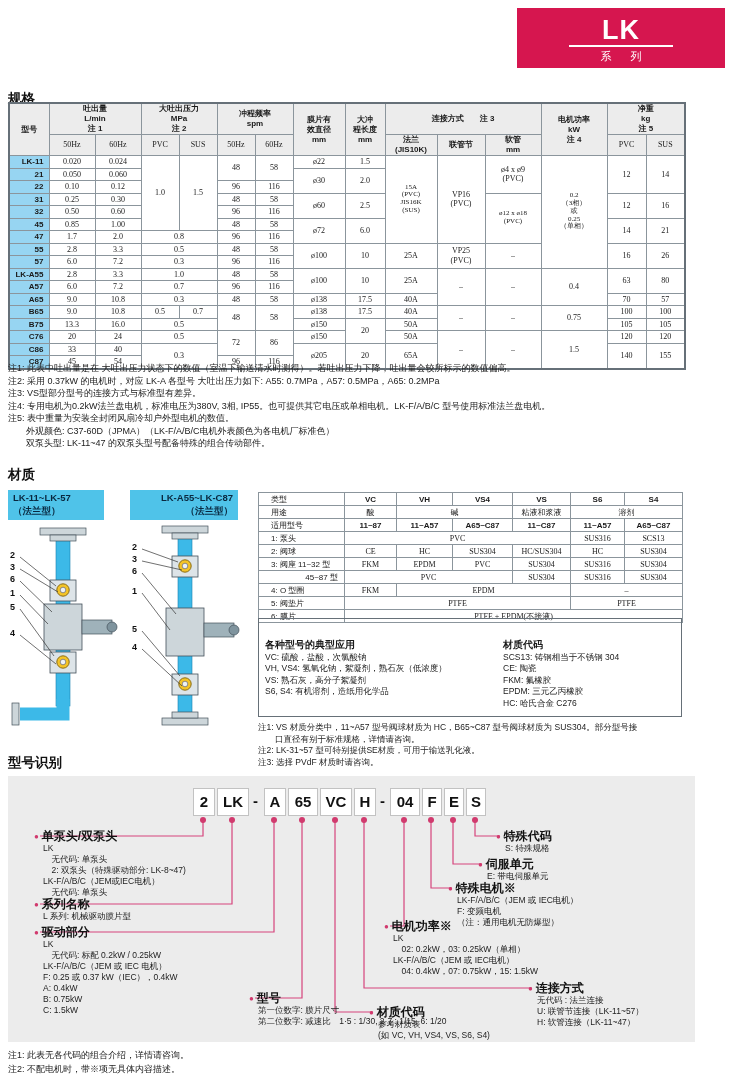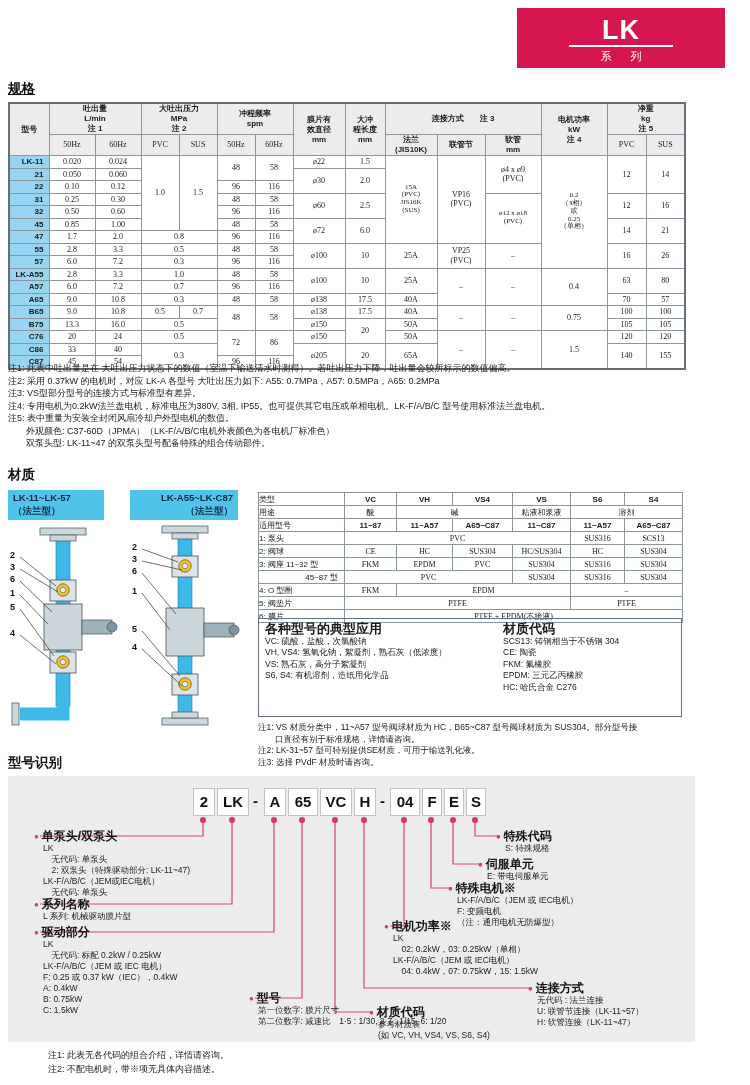--- a/index.html
+++ b/index.html
@@ -34,28 +34,28 @@
 
   
   .diag-head{position:absolute;background:#4fc3e9;color:#09283f;font-size:9.5px;font-weight:bold;
       line-height:1.35;padding:2px 5px;box-sizing:border-box;height:30px;}
   .diag{position:absolute;width:115px;height:205px;}
   .callout{position:absolute;font-size:9px;font-weight:bold;color:#111;}
 
   #mat-table{position:absolute;left:258px;top:492px;width:424px;border:1.5px solid #667078;}
   #mat-table td{border:1px solid #8b959c;font-family:"Liberation Serif",serif;font-size:8px;
       text-align:center;height:12px;padding:0 1px;white-space:nowrap;overflow:hidden;}
-  #mat-table td.lab{text-align:left;padding-left:0;font-family:"Liberation Sans",sans-serif;}
+  #mat-table td.lab{text-align:left;padding-left:12px;font-family:"Liberation Sans",sans-serif;}
   #mat-table td.labr{text-align:right;padding-right:6px;}
   #mat-table td.bh{font-weight:bold;font-family:"Liberation Sans",sans-serif;}
 
   #apps-box{position:absolute;left:258px;top:618px;width:424px;height:99px;border:1.5px solid #667078;
       box-sizing:border-box;font-size:8.5px;line-height:11.5px;}
   #apps-box .col{position:absolute;top:4px;}
-  #apps-box .ttl{font-weight:bold;font-size:13px;margin-bottom:1px;}
+  #apps-box .ttl{font-weight:bold;font-size:10px;margin-bottom:1px;margin-top:16px;}
   #mat-notes{left:258px;top:722px;width:486px;font-size:8.5px;line-height:11.5px;}
 
   
   #mid-panel{position:absolute;left:8px;top:776px;width:687px;height:266px;background:#ececec;}
   .cp{position:absolute;top:12px;height:26px;line-height:26px;text-align:center;background:#fff;
       border:1px solid #c2c2c2;font-weight:bold;font-size:15px;color:#111;}
   .cp.dash{background:none;border:none;}
   .cp0{left:185px;width:20px}.cp1{left:209px;width:30px}.cp2{left:243px;width:9px}
   .cp3{left:256px;width:20px}.cp4{left:280px;width:28px}.cp5{left:312px;width:30px}
   .cp6{left:346px;width:20px}.cp7{left:370px;width:9px}.cp8{left:382px;width:28px}
@@ -65,34 +65,34 @@
 
   .anno{position:absolute;font-size:8.5px;line-height:11px;color:#222;}
   .anno .at{font-weight:bold;font-size:12px;line-height:12px;color:#111;}
   .anno .at::before{content:"\25CF";color:#d13a6e;font-size:8px;margin-right:3px;vertical-align:1px;}
   .anno .ln{padding-left:9px;}
   .an-l1{left:26px;top:54px;}  .an-l2{left:26px;top:122px;} .an-l3{left:26px;top:150px;}
   .an-l4{left:241px;top:216px;}.an-r1{left:488px;top:54px;} .an-r2{left:470px;top:82px;}
   .an-r3{left:440px;top:106px;}.an-r4{left:376px;top:144px;}.an-r5{left:520px;top:206px;}
   .an-r6{left:361px;top:230px;}
 
-  #mid-notes{left:8px;top:1048px;width:600px;font-size:9px;line-height:14px;margin-left:40px;}
+  #mid-notes{left:8px;top:1048px;width:600px;font-size:9px;line-height:14px;}
 </style>
 </head>
 <body>
 
 <div id="page">
 
   <div class="red-tab">
     <div class="code">LK</div>
     <div class="rule"></div>
     <div class="series">系 列</div>
   </div>
 
-  <div class="sec-title" style="top:80px;text-decoration:underline;">规格</div>
+  <div class="sec-title" style="top:90px;text-decoration:underline;">规格</div>
 
   <table id="spec-table">
     <colgroup>
       <col style="width:40px">
         <col style="width:46px">
         <col style="width:46px">
       <col style="width:38px">
         <col style="width:38px">
         <col style="width:38px">
         <col style="width:38px">
@@ -595,21 +595,21 @@
     <div class="cp cp8">04</div>
     <div class="cp cp9">F</div>
     <div class="cp cp10">E</div>
     <div class="cp cp11">S</div>
 
     <div class="anno an-l1">
       <div class="at">单泵头/双泵头</div>
       <div class="ln">
           <div>LK</div>
           <div>　无代码: 单泵头</div>
-          <div>　2: 双泵头（特殊驱动部分: LK-11~47)</div>
+          <div>　2: 双泵头（特殊驱动部分: LK-8~47)</div>
           <div>LK-F/A/B/C（JEM或IEC电机）</div>
           <div>　无代码: 单泵头</div>
         </div>
     </div>
     <div class="anno an-l2">
       <div class="at">系列名称</div>
       <div class="ln">
           <div>L 系列: 机械驱动膜片型</div>
         </div>
     </div>

